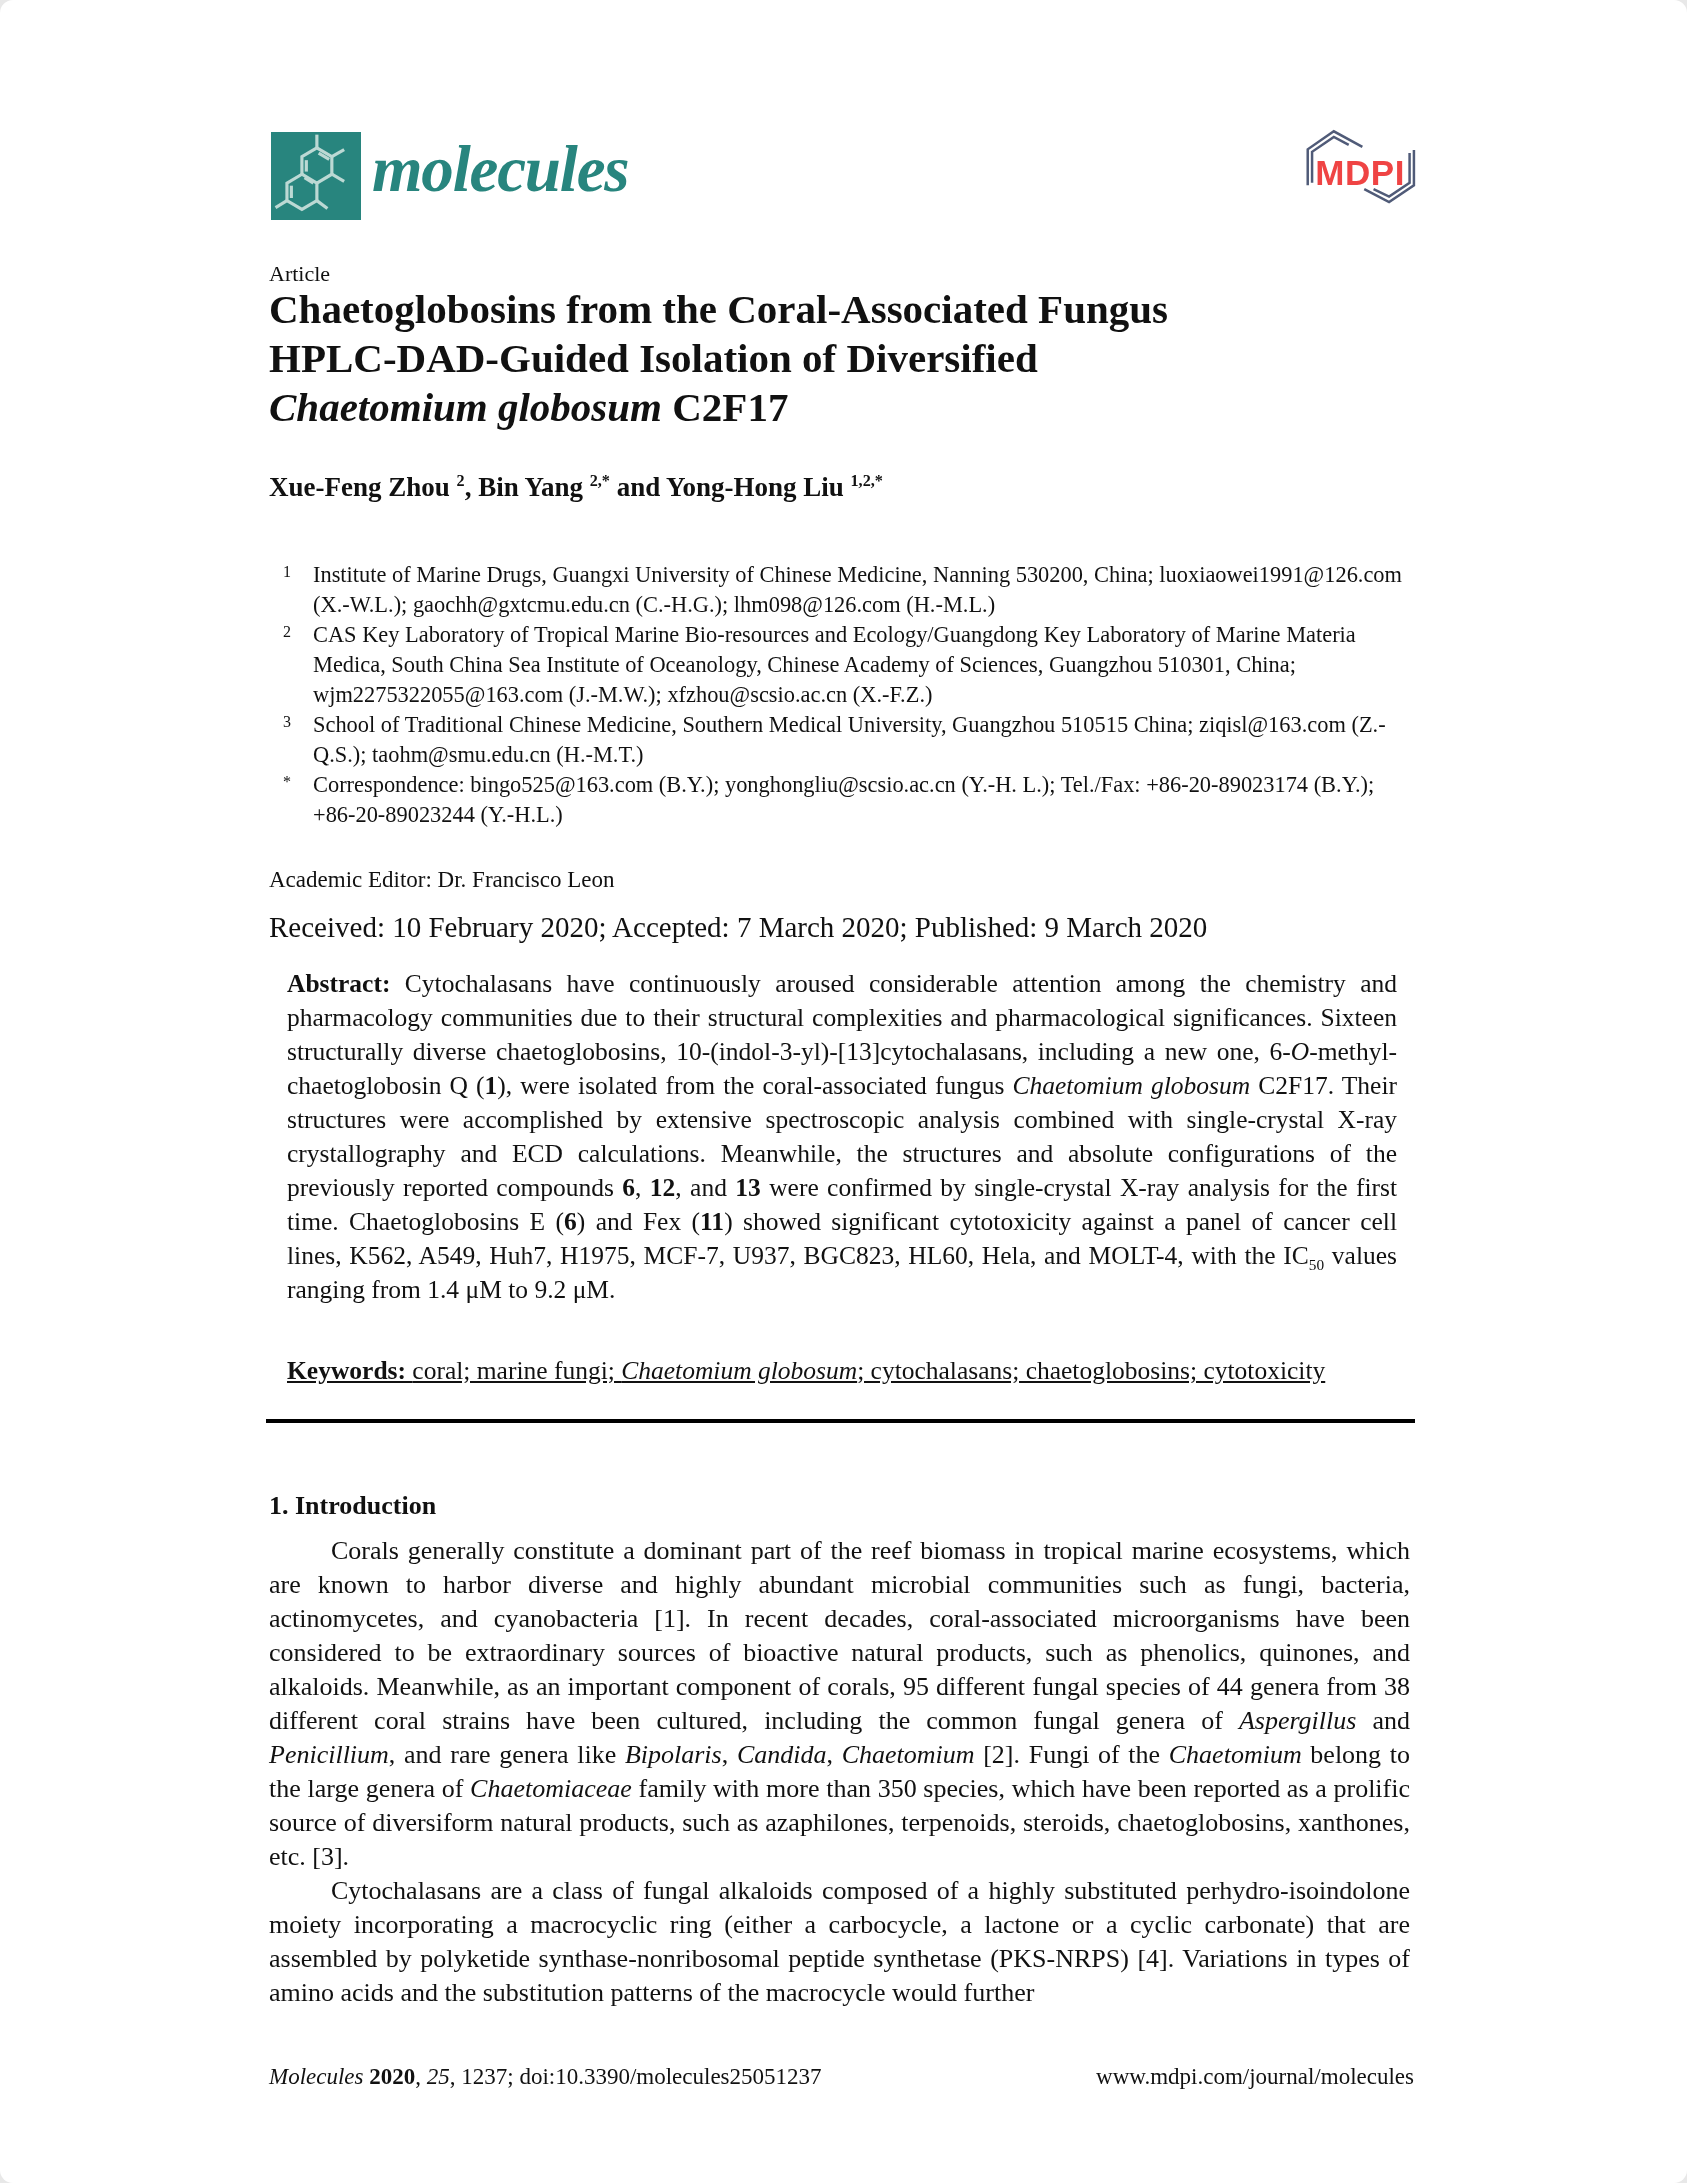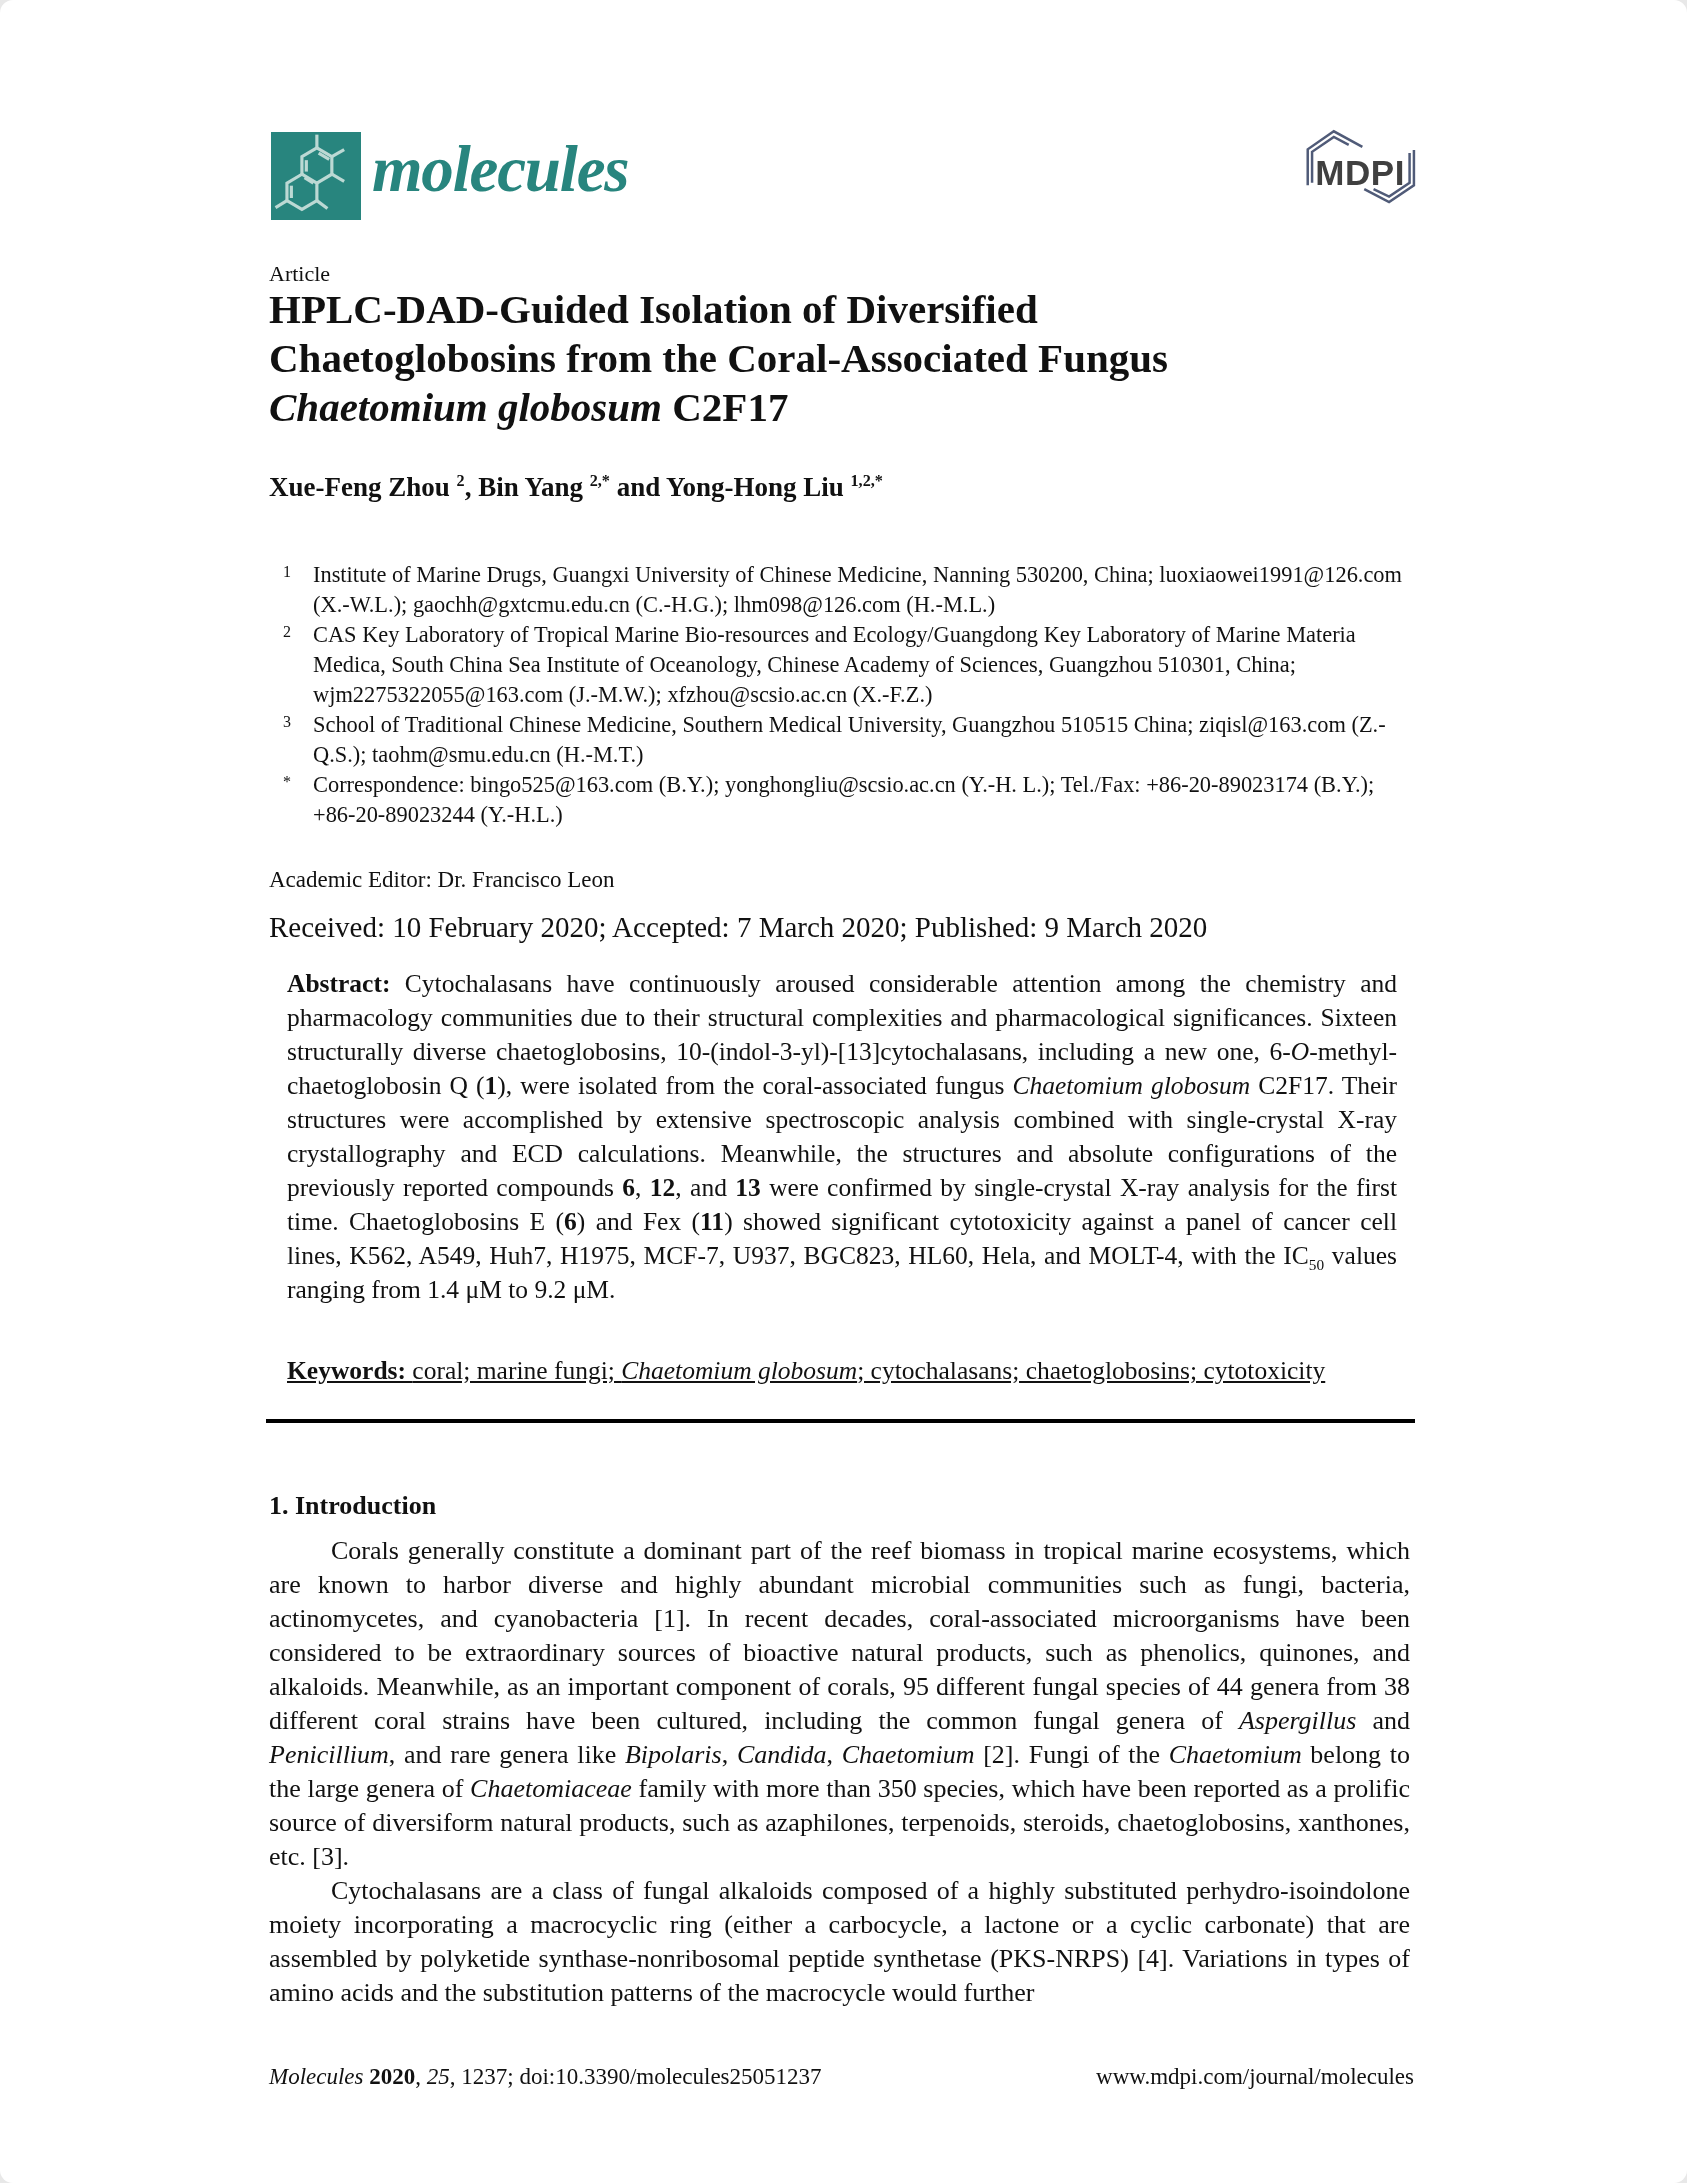--- a/index.html
+++ b/index.html
@@ -12,21 +12,21 @@
   .logo-box { position:absolute; left:0; top:0; width:90px; height:88px; background:#28857e; }
   .logo-text {
     position:absolute; left:101px; top:5px; width:311px;
     font-size:65px; font-style:italic; font-weight:bold; color:#28857e; line-height:1.0;
     letter-spacing:-1.2px; white-space:nowrap;
   }
   .mdpi-logo { position:absolute; left:1304px; top:128px; width:118px; height:78px; }
   .mdpi-text {
     position:absolute; left:11.2px; top:25px; width:100px;
     font-family:"Liberation Sans", sans-serif; font-weight:bold; font-size:35px;
-    color:#404040; letter-spacing:0.6px;
+    color:#ef4444; letter-spacing:0.6px;
   }
   
   .article-label { position:absolute; left:269px; top:261px; font-size:22px; }
   .paper-title { position:absolute; left:269px; top:285px; width:1170px; font-size:41px; font-weight:bold; line-height:49px; }
   .authors { position:absolute; left:269px; top:470px; width:1157px; font-size:27px; font-weight:bold; line-height:35px; }
   .affiliations { position:absolute; left:283px; top:560px; width:1129px; }
   .affil-row { display:flex; align-items:flex-start; }
   .affil-marker { width:30px; flex:0 0 30px; font-size:16px; padding-top:2.5px; }
   .affil-text { width:1098px; font-size:22.4px; line-height:30px; }
   .editor-line { position:absolute; left:269px; top:867px; font-size:23px; }
@@ -72,22 +72,22 @@
       <polyline points="13,88 13,38 48,14 72,27"></polyline>
       <polyline points="177,35 177,92 137,119 97,98"></polyline>
       <polyline points="170,40 170,88 137,110 112,98"></polyline>
     </svg>
     <div class="mdpi-text">MDPI</div>
   </div>
 
   <div class="article-label">Article</div>
 
   <h1 class="paper-title" style="margin:0;">
+    <div><span>Chaetoglobosins from the Coral-Associated Fungus</span></div>
     <div><span>HPLC-DAD-Guided Isolation of Diversified</span></div>
-    <div><span>Chaetoglobosins from the Coral-Associated Fungus</span></div>
     <div><span style="font-style: italic;">Chaetomium globosum</span><span> C2F17</span></div>
   </h1>
 
   <div class="authors">
     <div><span>Xue-Feng Zhou </span><sup>2</sup><span>, Bin Yang </span><sup>2,*</sup><span> and Yong-Hong Liu </span><sup>1,2,*</sup></div>
   </div>
 
   <div class="affiliations">
     <div class="affil-row">
       <div class="affil-marker">1</div>

